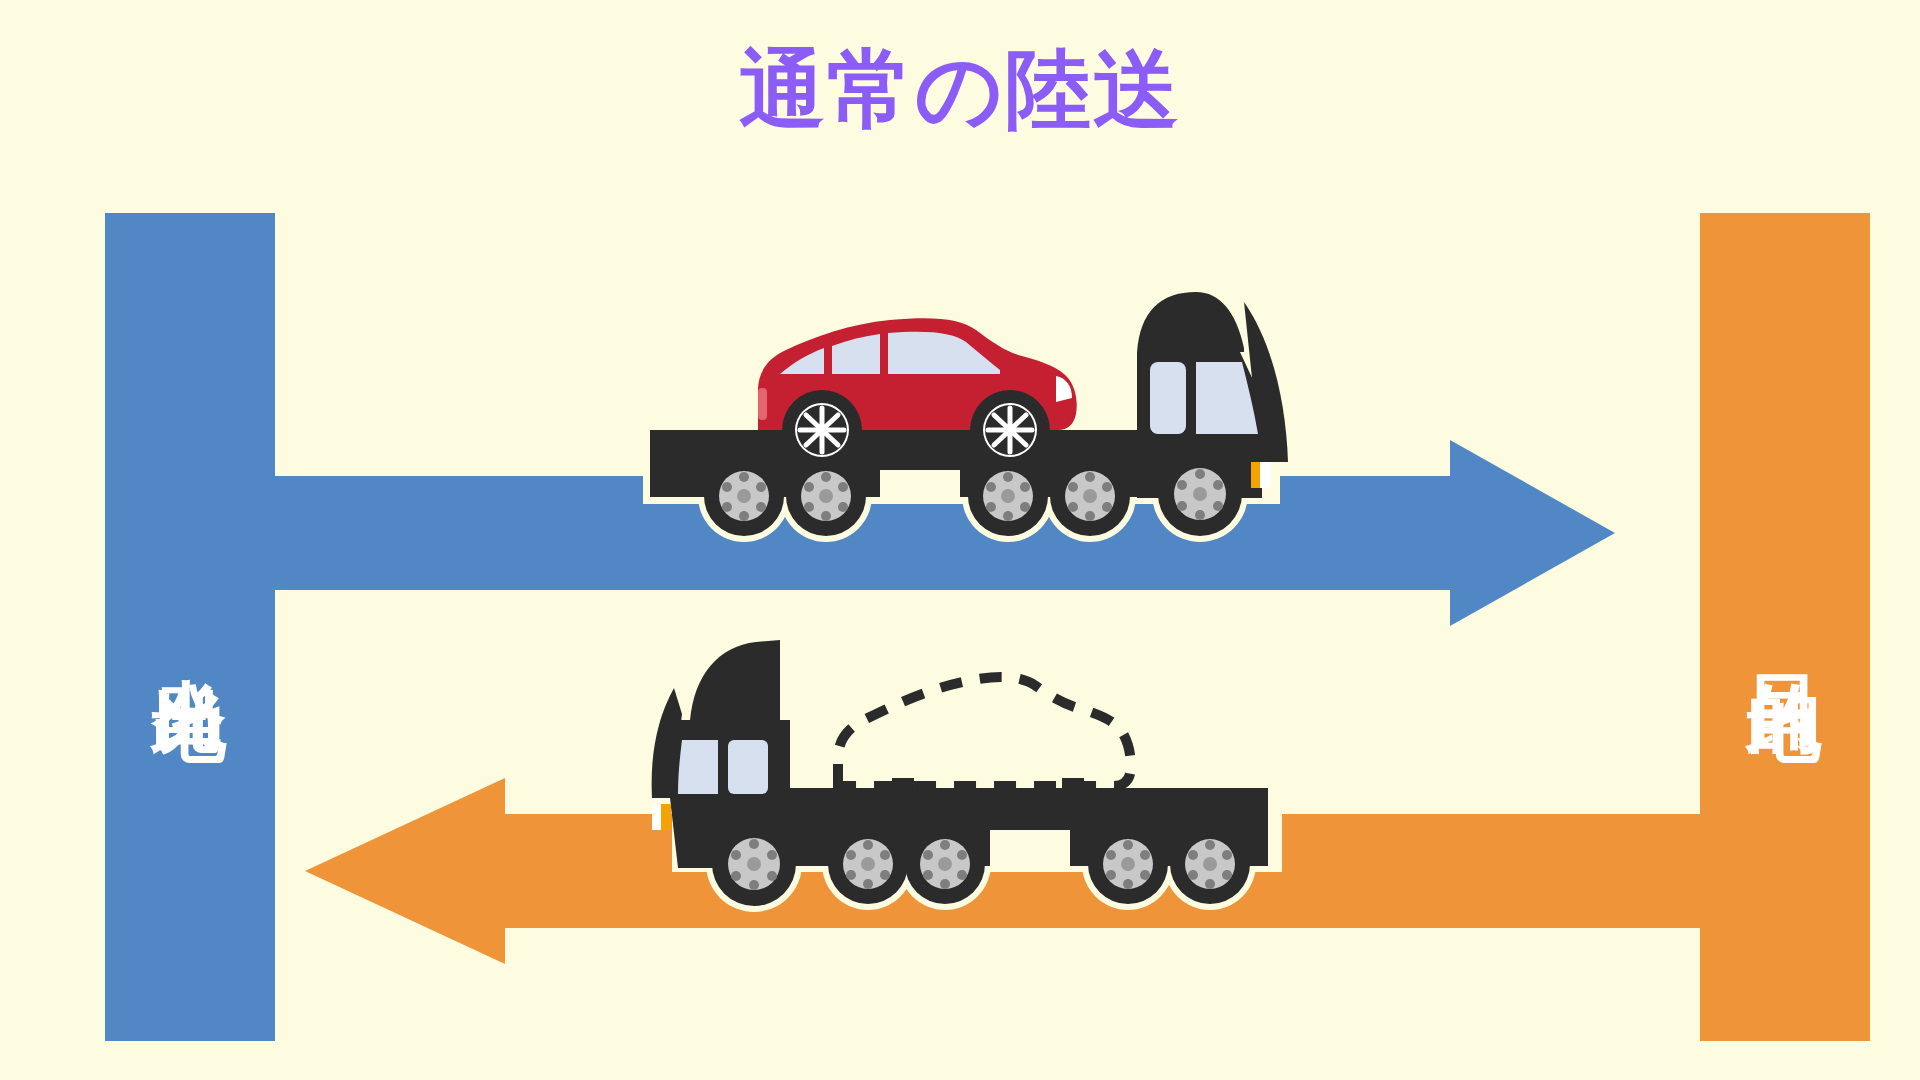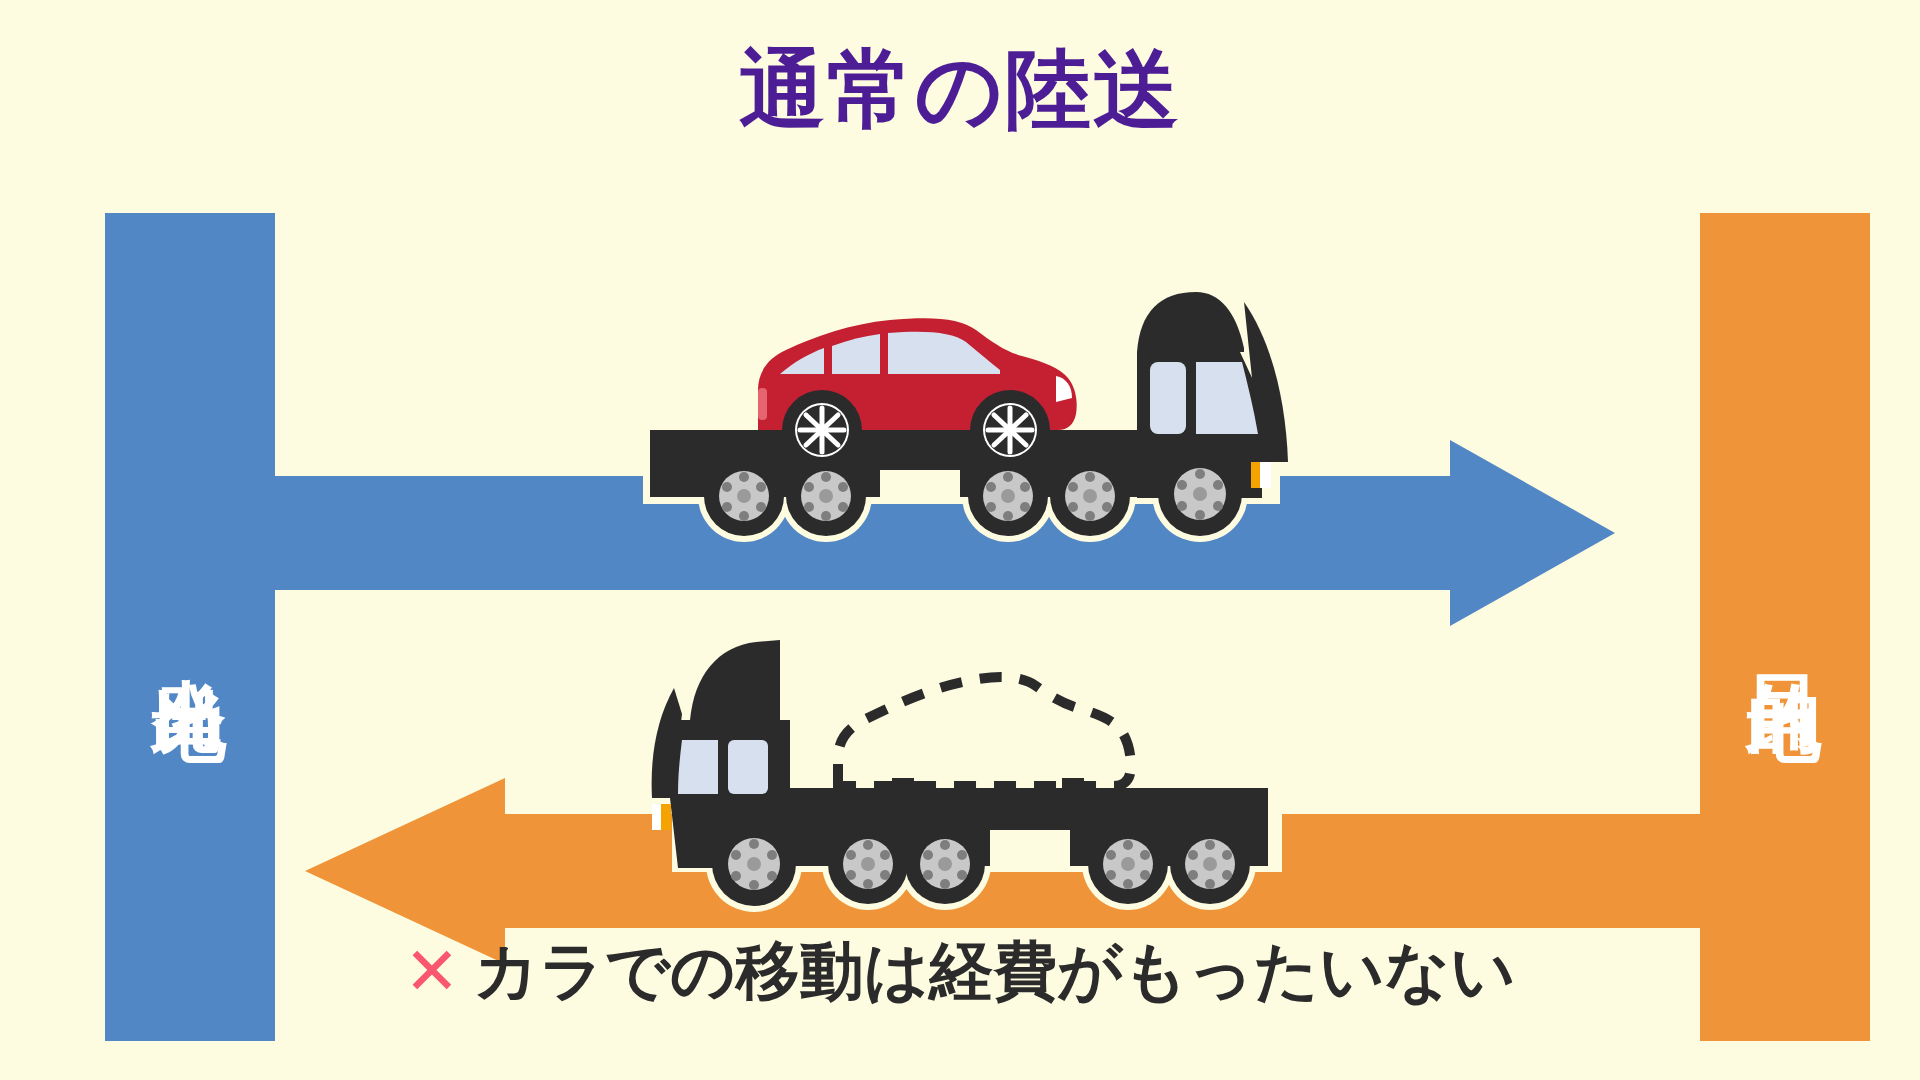--- a/index.html
+++ b/index.html
@@ -18,21 +18,21 @@
 
   
   .title {
     position: absolute;
     top: 42px;
     left: 0;
     width: 1920px;
     text-align: center;
     font-size: 86px;
     font-weight: 700;
-    color: #4c1d95;
+    color: #8b5cf6;
     letter-spacing: 2px;
     line-height: 1.1;
     white-space: nowrap;
   }
 
   
   .endbar {
     position: absolute;
     top: 213px;
     width: 170px;
@@ -376,17 +376,14 @@
                  C368,46 392,48 406,58
                  C420,68 434,76 448,80
                  C468,86 484,92 492,104
                  C500,116 502,134 500,146
                  C498,154 492,158 484,158
                  Z" fill="none" stroke="#2B2B2B" stroke-width="10" stroke-linecap="butt" stroke-dasharray="22 18"></path>
       </g>
     </svg>
   </div>
 
-  <div class="caption">
-    <span class="xmark">✕</span><span class="captxt">カラでの移動は経費がもったいない</span>
-  </div>
 
 </div>
 
 </body></html>

